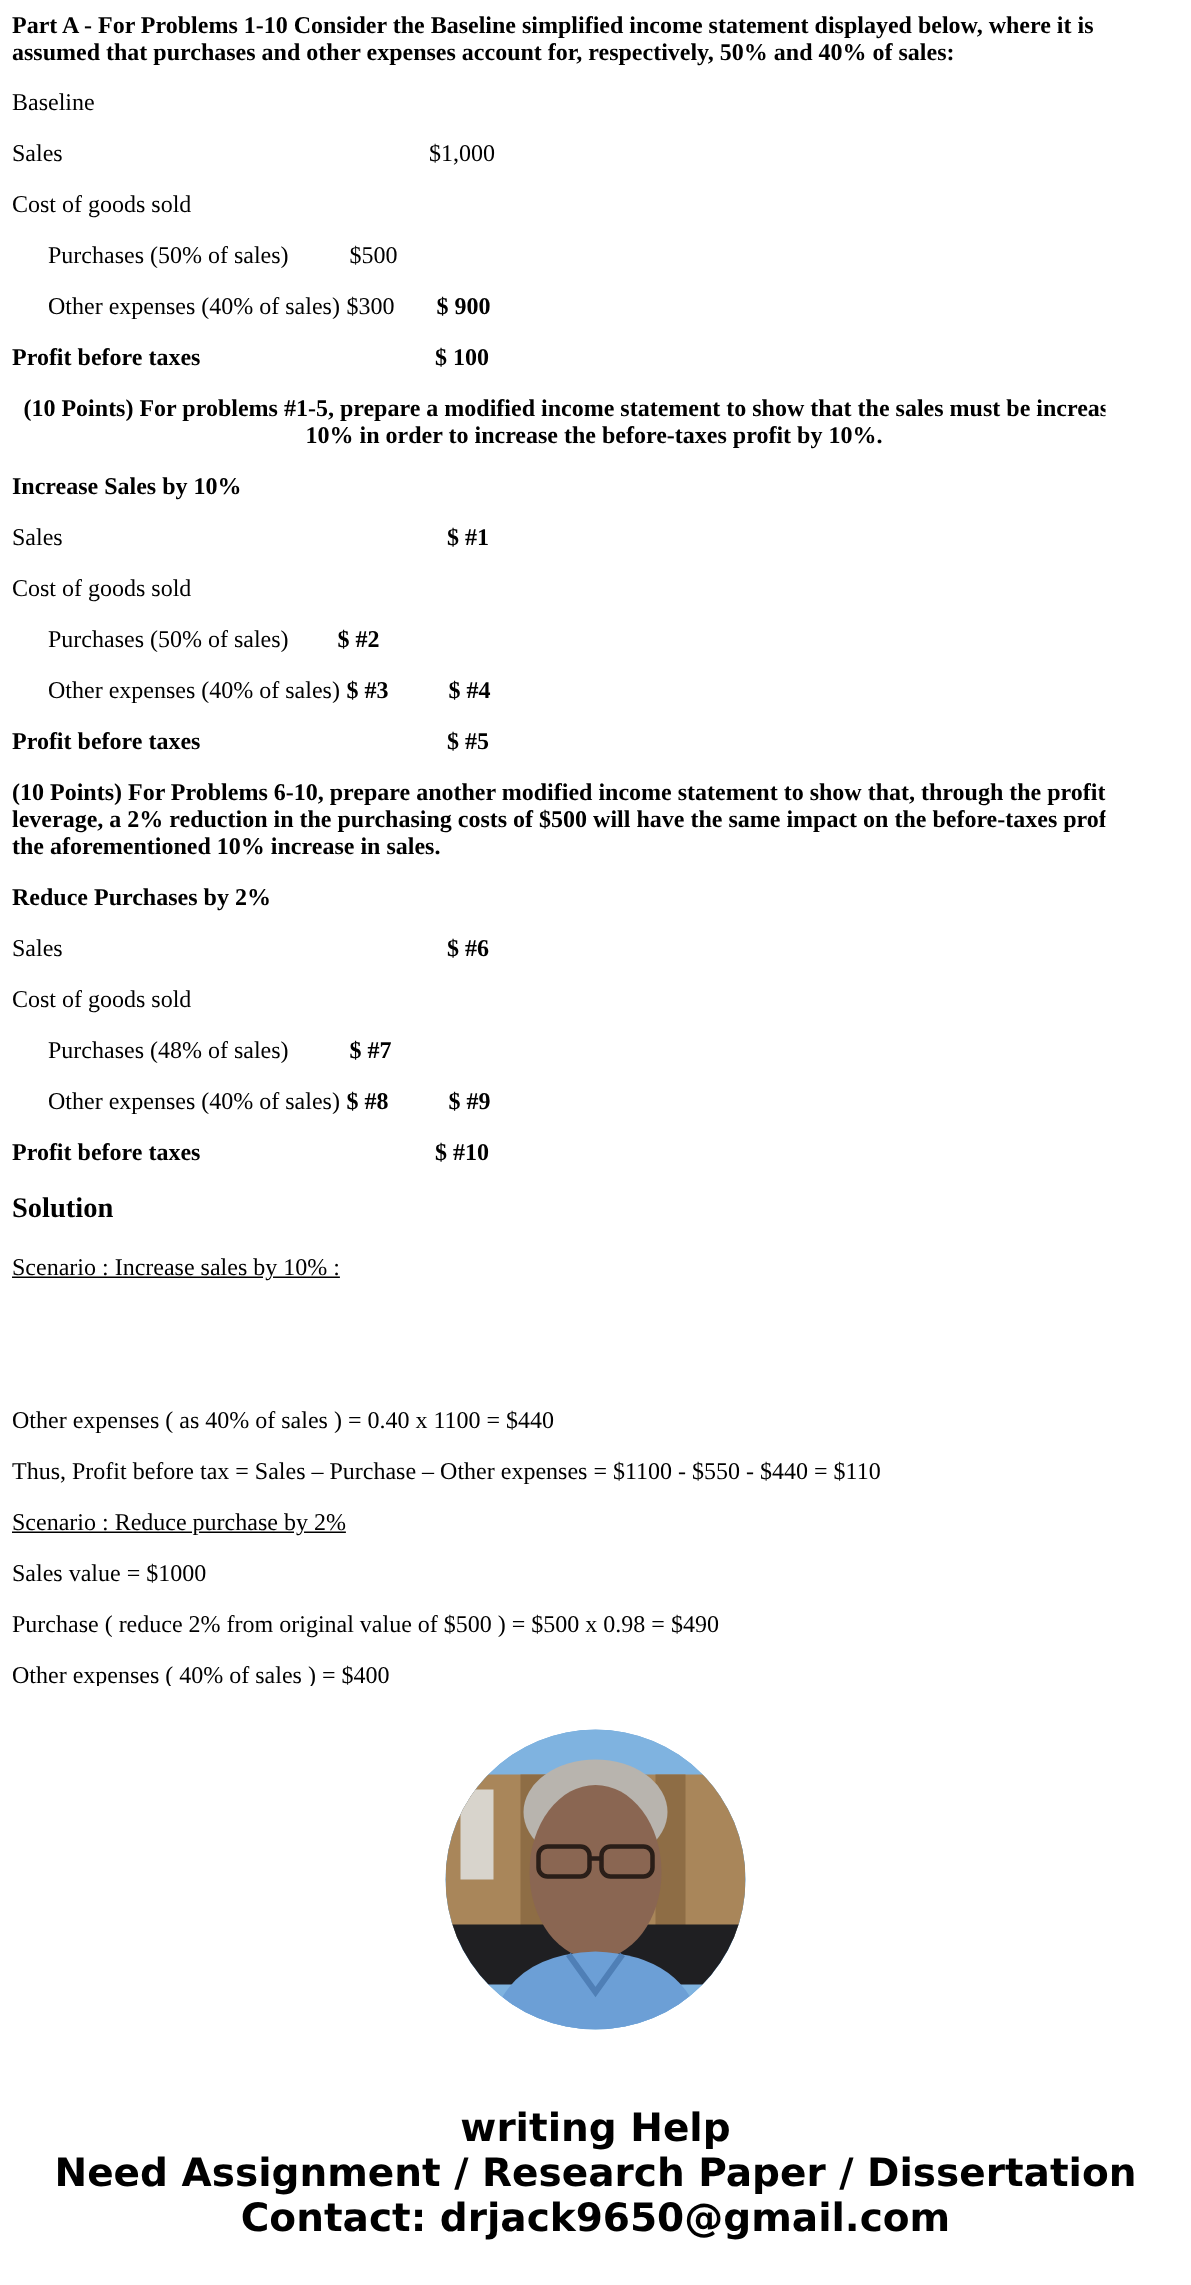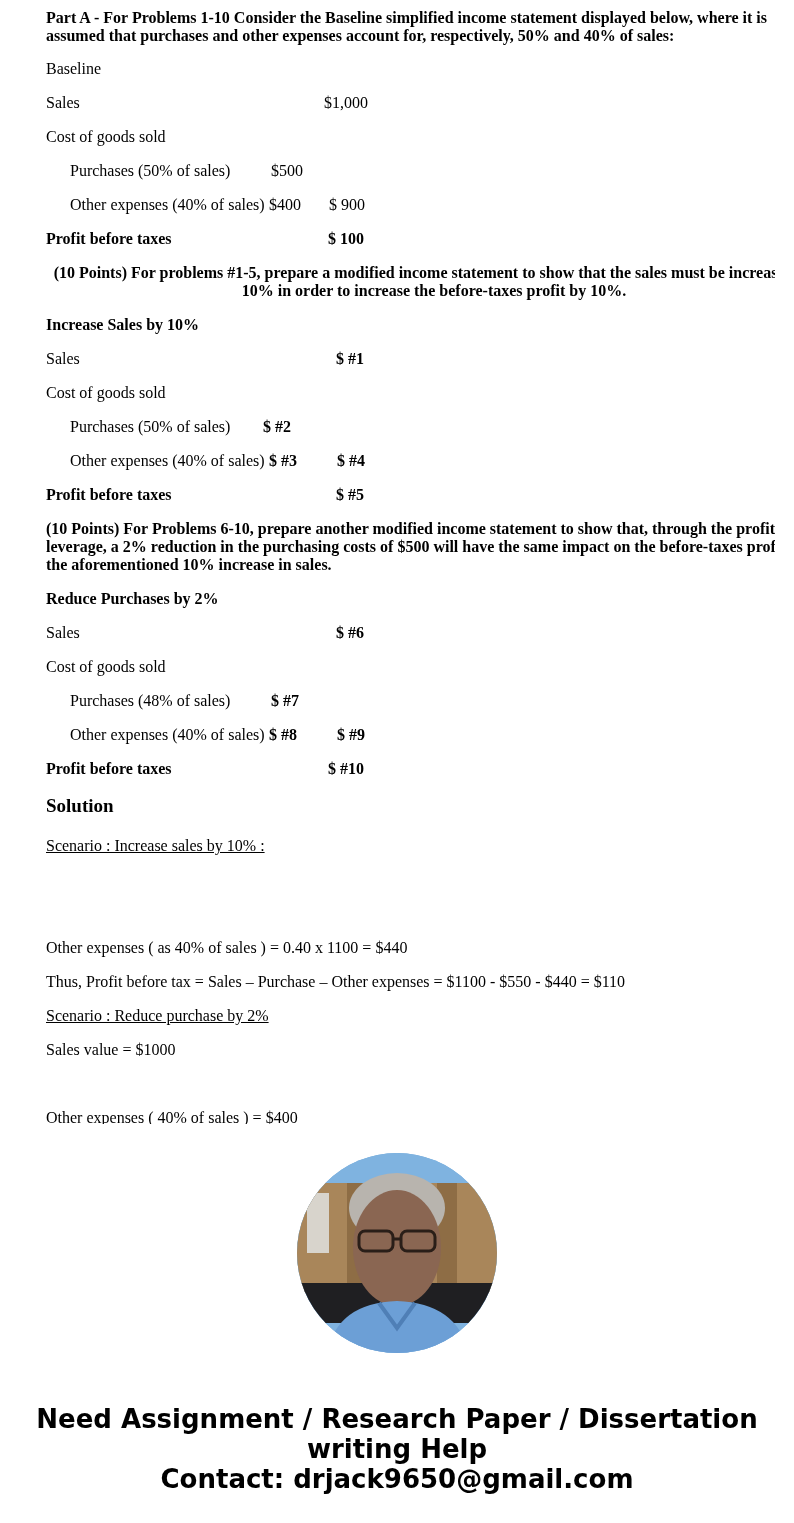--- a/index.html
+++ b/index.html
@@ -1,17 +1,17 @@
 <!DOCTYPE html>
 <html><head>
 <meta charset="utf-8">
 <style>
   html, body { margin: 0; padding: 0; background: #ffffff; }
   body { width: 794px; height: 1523px; position: relative; overflow: hidden; color: #000; }
-  .clip { position: absolute; left: 0; top: 0; width: 737px; height: 1124px; overflow: hidden; margin-left: 38px; }
+  .clip { position: absolute; left: 0; top: 0; width: 737px; height: 1124px; overflow: hidden; }
   p { margin: 0; position: absolute; left: 8px; white-space: nowrap; }
   .wrap { white-space: normal; width: 776px; }
   .b { font-weight: bold; }
   .u { text-decoration: underline; }
   .val { position: absolute; white-space: nowrap; text-align: right; }
   .ind { left: 32px; }
   h3 { margin: 0; position: absolute; left: 8px; font-family: "Liberation Serif", serif; font-size: 19px; font-weight: bold; }
   .avatar { position: absolute; left: 297px; top: 1153px; width: 200px; height: 200px; border-radius: 50%; overflow: hidden; background: #6ea6d8; }
   .cta { position: absolute; left: 0; top: 1404px; width: 794px; text-align: center; font-family: "DejaVu Sans", sans-serif; font-weight: bold; font-size: 26px; line-height: 30px; }
 </style>
@@ -22,22 +22,22 @@
 
   <p class="b wrap" style="top:9px;">Part A - For Problems 1-10 Consider the Baseline simplified income statement displayed below, where it is assumed that purchases and other expenses account for, respectively, 50% and 40% of sales:</p>
 
   <p style="top:60px;">Baseline</p>
   <p style="top:94px;">Sales</p>
   <span class="val" style="left:286px;top:94px;">$1,000</span>
   <p style="top:128px;">Cost of goods sold</p>
   <p class="ind" style="top:162px;">Purchases (50% of sales)</p>
   <span class="val" style="left:233px;top:162px;">$500</span>
   <p class="ind" style="top:196px;">Other expenses (40% of sales)</p>
-  <span class="val" style="left:231px;top:196px;">$400</span>
-  <span class="val" style="left:291px;top:196px;">$ 900</span>
+  <span class="val" style="left:231px;top:196px;">$300</span>
+  <span class="val" style="left:291px;top:196px;font-weight:bold;">$ 900</span>
   <p class="b" style="top:230px;">Profit before taxes</p>
   <span class="val b" style="left:290px;top:230px;">$ 100</span>
 
   <p class="b wrap" style="top:264px;text-align:center;">(10 Points) For problems #1-5, prepare a modified income statement to show that the sales must be increased by 10% in order to increase the before-taxes profit by 10%.</p>
   <p class="b" style="top:316px;">Increase Sales by 10%</p>
   <p style="top:350px;">Sales</p>
   <span class="val b" style="left:298px;top:350px;">$ #1</span>
   <p style="top:384px;">Cost of goods sold</p>
   <p class="ind" style="top:418px;">Purchases (50% of sales)</p>
   <span class="val b" style="left:225px;top:418px;">$ #2</span>
@@ -59,20 +59,21 @@
   <span class="val b" style="left:299px;top:726px;">$ #9</span>
   <p class="b" style="top:760px;">Profit before taxes</p>
   <span class="val b" style="left:290px;top:760px;">$ #10</span>
 
   <h3 style="top:797px;">Solution</h3>
   <p class="u" style="top:837px;">Scenario : Increase sales by 10% :</p>
   <p style="top:939px;text-align:right;">Other expenses ( as 40% of sales ) = 0.40 x 1100 = $440</p>
   <p style="top:973px;">Thus, Profit before tax = Sales – Purchase – Other expenses = $1100 - $550 - $440 = $110</p>
   <p class="u" style="top:1007px;">Scenario : Reduce purchase by 2%</p>
   <p style="top:1041px;">Sales value = $1000</p>
+  <p style="top:1075px;">Purchase ( reduce 2% from original value of $500 ) = $500 x 0.98 = $490</p>
   <p style="top:1109px;">Other expenses ( 40% of sales ) = $400</p>
 </div>
 
 <div class="avatar">
   <svg width="200" height="200" viewBox="0 0 200 200">
     <rect x="0" y="0" width="200" height="200" fill="#7fb3e0"></rect>
     <rect x="0" y="30" width="200" height="110" fill="#a9865a"></rect>
     <rect x="10" y="40" width="22" height="60" fill="#d8d4cc"></rect>
     <rect x="50" y="30" width="20" height="110" fill="#8e6d45"></rect>
     <rect x="140" y="30" width="20" height="110" fill="#8e6d45"></rect>
@@ -81,16 +82,16 @@
     <ellipse cx="100" cy="95" rx="44" ry="58" fill="#8a6652"></ellipse>
     <rect x="62" y="78" width="34" height="20" rx="6" fill="none" stroke="#2a1e18" stroke-width="3"></rect>
     <rect x="104" y="78" width="34" height="20" rx="6" fill="none" stroke="#2a1e18" stroke-width="3"></rect>
     <line x1="96" y1="86" x2="104" y2="86" stroke="#2a1e18" stroke-width="3"></line>
     <path d="M30 200 Q40 150 100 148 Q160 150 172 200 Z" fill="#6c9fd6"></path>
     <path d="M82 150 L100 175 L118 150" fill="none" stroke="#4f7fb6" stroke-width="4"></path>
   </svg>
 </div>
 
 <div class="cta">
+  <div>writing Help</div>
   <div>Need Assignment / Research Paper / Dissertation</div>
-  <div>writing Help</div>
   <div>Contact: drjack9650@gmail.com</div>
 </div>
 
 </body></html>

